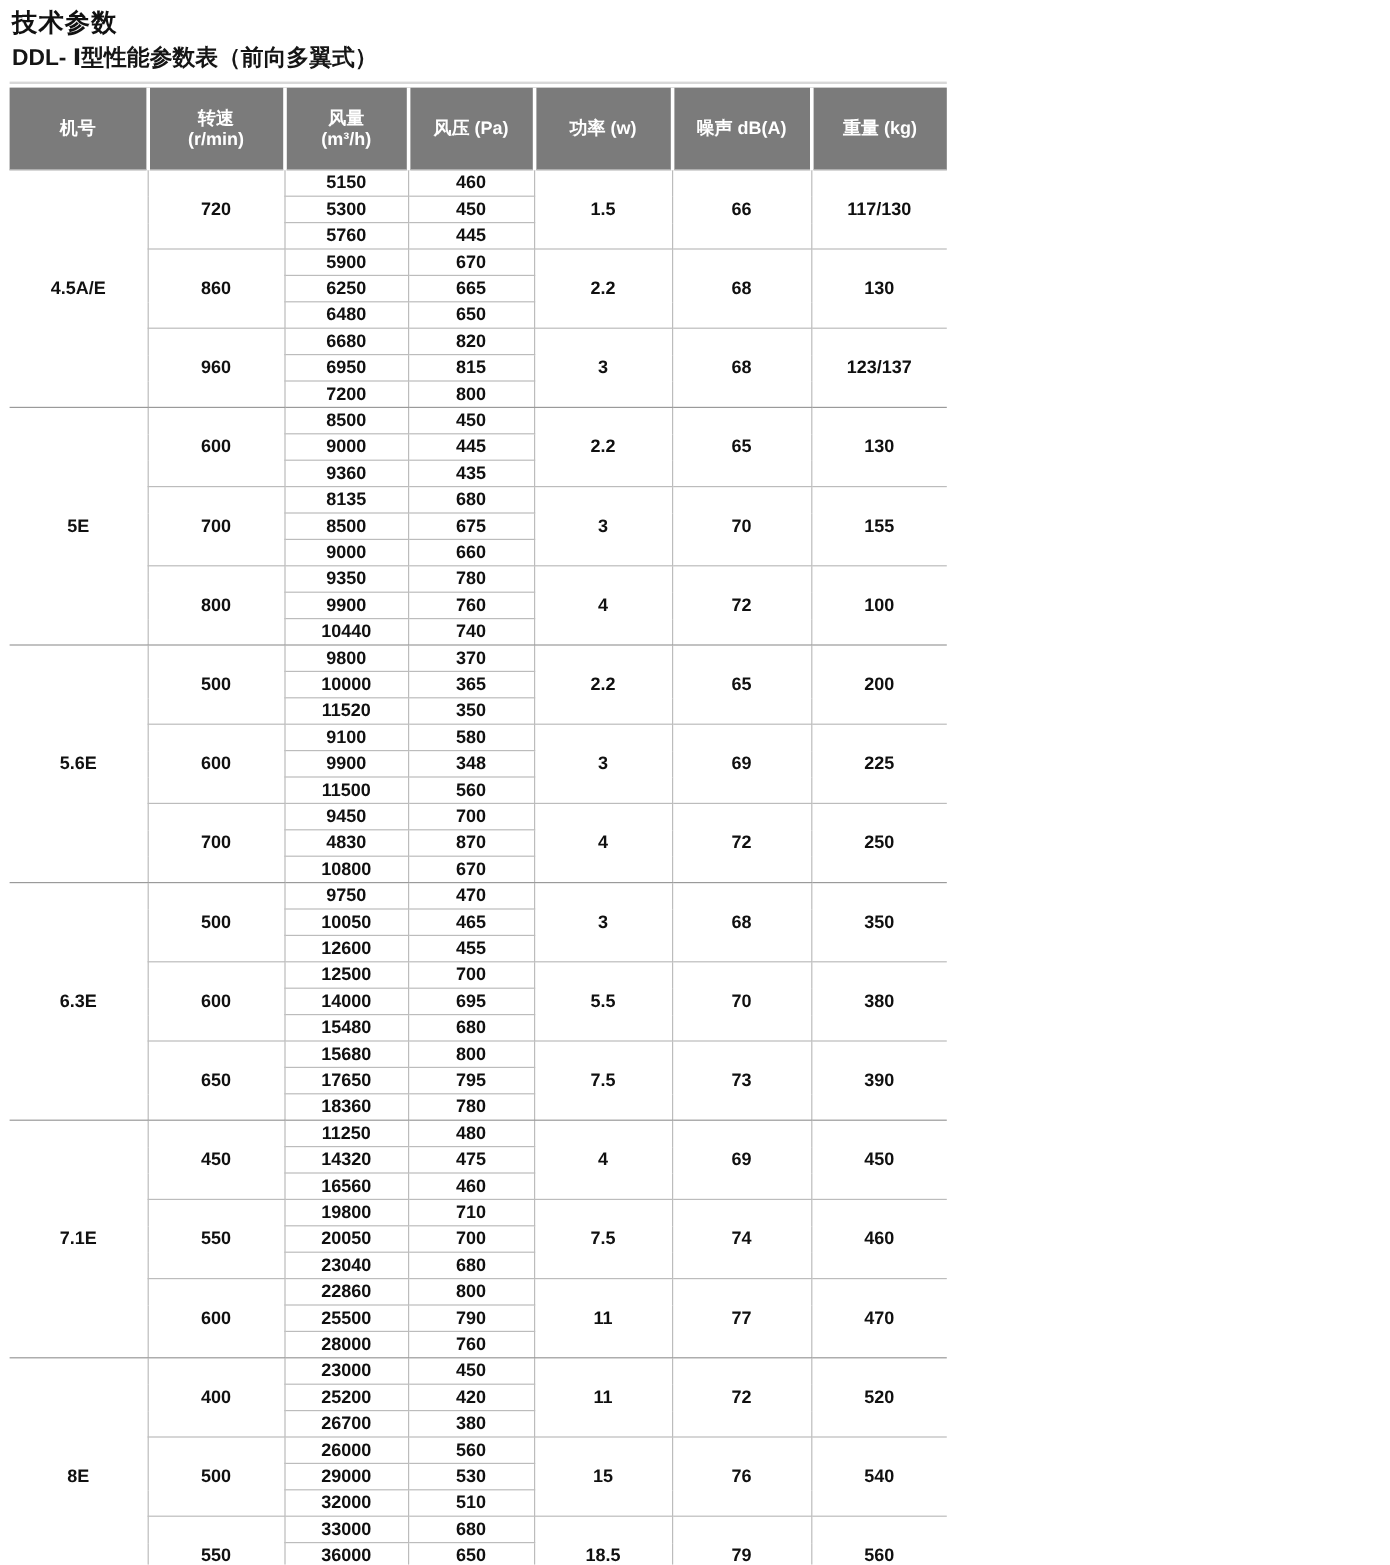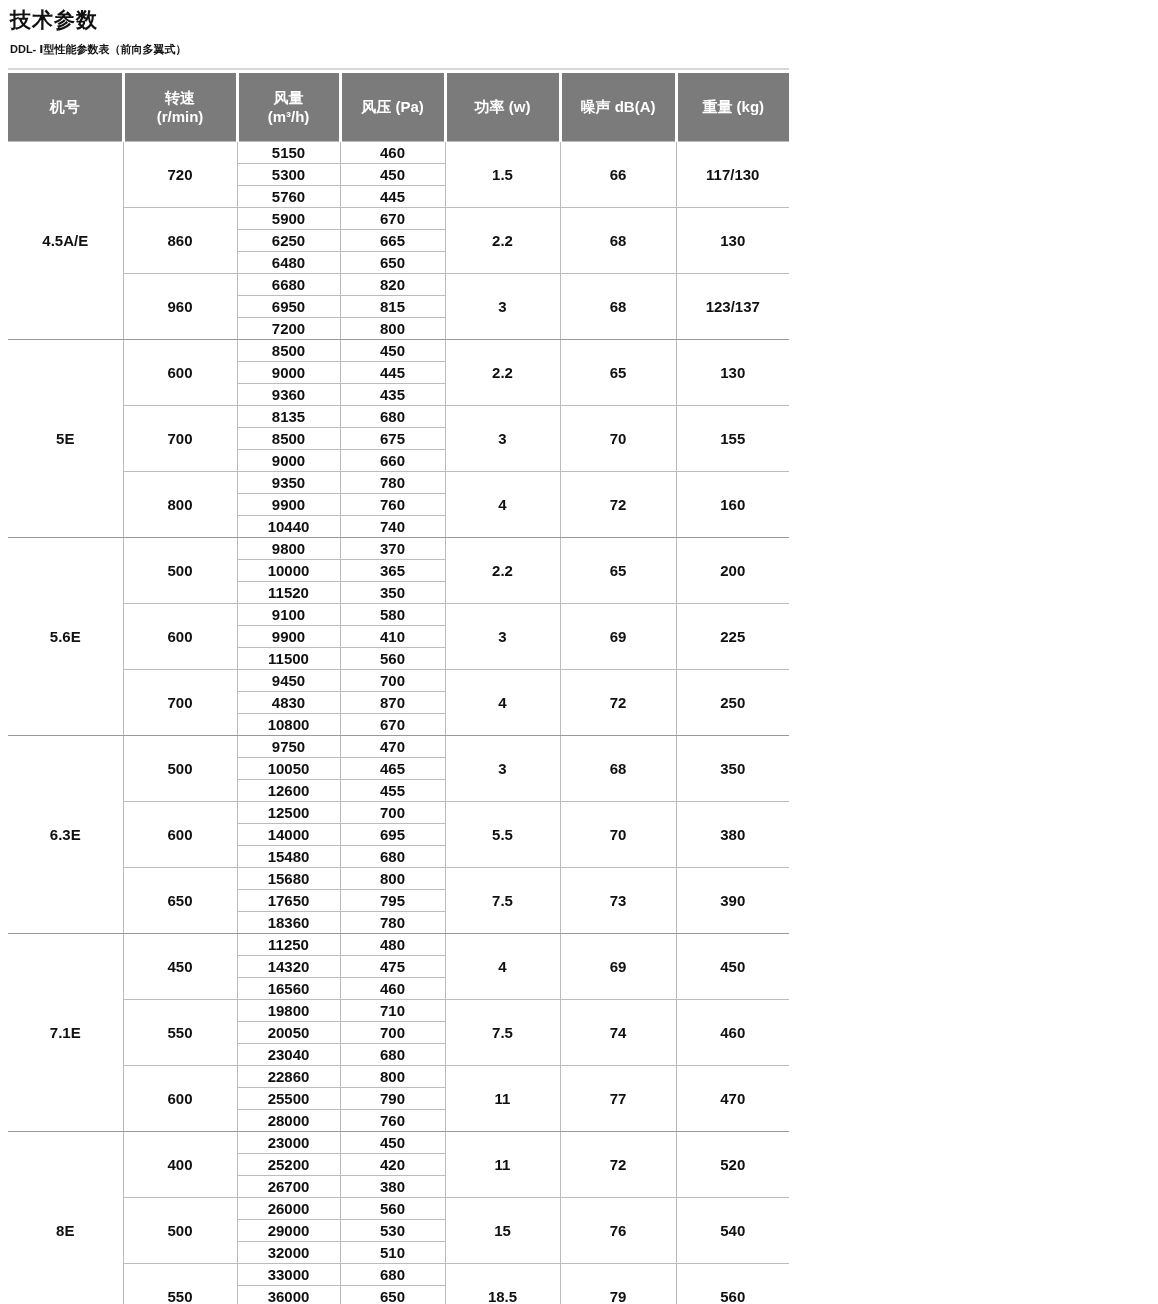--- a/index.html
+++ b/index.html
@@ -20,21 +20,21 @@
   .page-title {
     margin: 2px 0 0 2px;
     font-size: 21px;
     line-height: 24px;
     font-weight: bold;
     color: #111111;
     letter-spacing: 1px;
   }
   .page-subtitle {
     margin: 7px 0 0 2px;
-    font-size: 11px;
+    font-size: 19px;
     line-height: 20px;
     font-weight: bold;
     color: #151515;
   }
   .top-rule {
     width: 781px;
     height: 0;
     border-top: 2px solid #d8d8d8;
     margin: 9px 0 3px 0;
   }
@@ -190,21 +190,21 @@
         <tr>
           <td class="c-volume">9000</td>
           <td class="c-pressure">660</td>
         </tr>
         <tr>
           <td class="c-speed sec" rowspan="3">800</td>
           <td class="c-volume">9350</td>
           <td class="c-pressure">780</td>
           <td class="c-power sec" rowspan="3">4</td>
           <td class="c-noise sec" rowspan="3">72</td>
-          <td class="c-weight sec" rowspan="3">160</td>
+          <td class="c-weight sec" rowspan="3">100</td>
         </tr>
         <tr>
           <td class="c-volume">9900</td>
           <td class="c-pressure">760</td>
         </tr>
         <tr>
           <td class="c-volume sec">10440</td>
           <td class="c-pressure sec">740</td>
         </tr>
         <tr>
@@ -227,21 +227,21 @@
         <tr>
           <td class="c-speed" rowspan="3">600</td>
           <td class="c-volume">9100</td>
           <td class="c-pressure">580</td>
           <td class="c-power" rowspan="3">3</td>
           <td class="c-noise" rowspan="3">69</td>
           <td class="c-weight" rowspan="3">225</td>
         </tr>
         <tr>
           <td class="c-volume">9900</td>
-          <td class="c-pressure">410</td>
+          <td class="c-pressure">348</td>
         </tr>
         <tr>
           <td class="c-volume">11500</td>
           <td class="c-pressure">560</td>
         </tr>
         <tr>
           <td class="c-speed sec" rowspan="3">700</td>
           <td class="c-volume">9450</td>
           <td class="c-pressure">700</td>
           <td class="c-power sec" rowspan="3">4</td>

